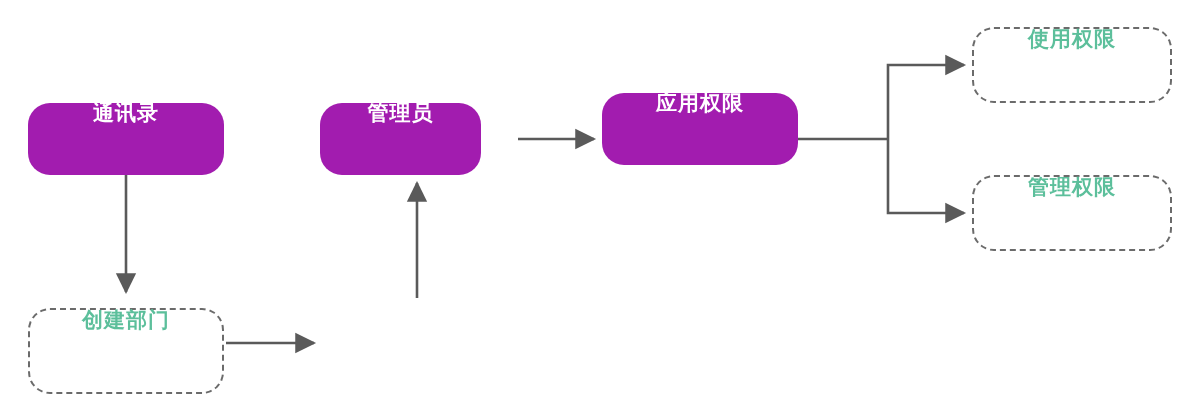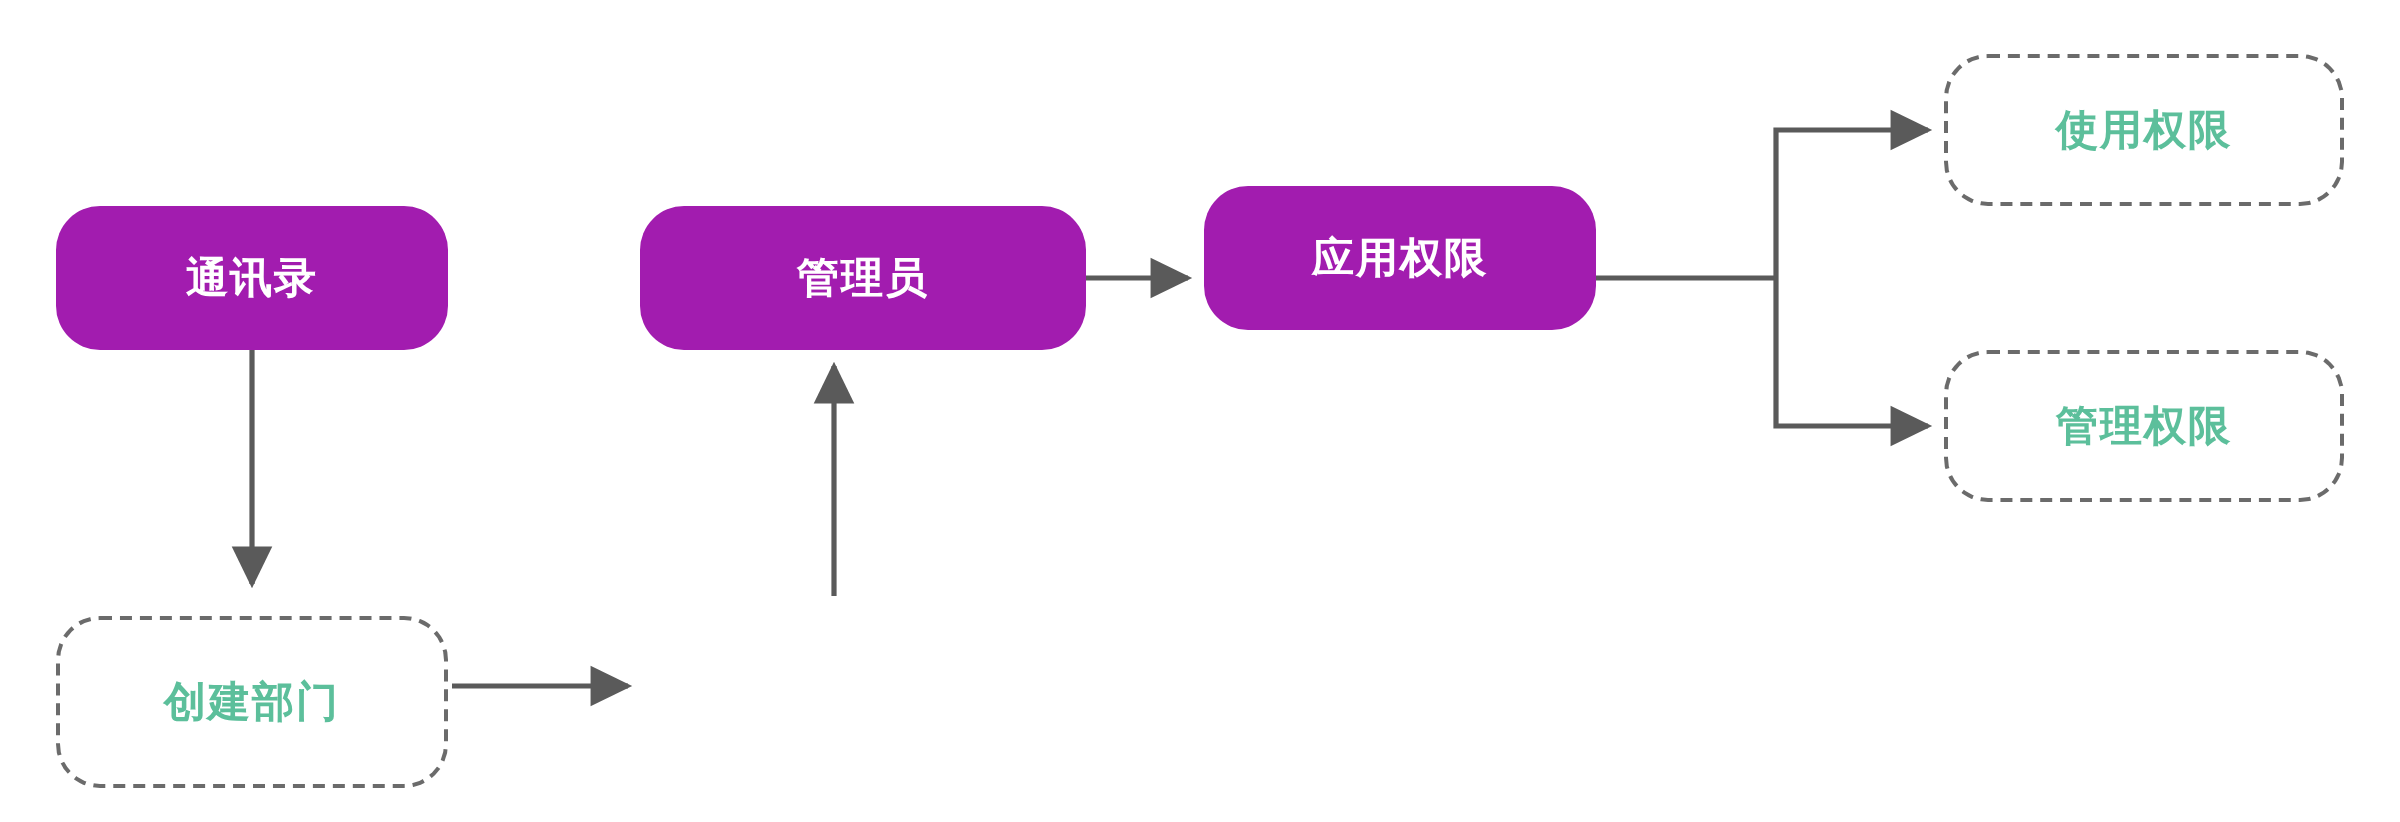--- a/index.html
+++ b/index.html
@@ -30,21 +30,21 @@
     top: 0;
     width: 1200px;
     height: 411px;
     z-index: 1;
   }
 
   .node {
     position: absolute;
     box-sizing: border-box;
     display: flex;
-    align-items: center;
+    align-items: flex-start;
     justify-content: center;
     z-index: 2;
     font-family: Liberation Serif, serif;
   }
 
   .node-label {
     font-size: 21px;
     font-weight: bold;
     letter-spacing: 1px;
     line-height: 1;
@@ -113,21 +113,21 @@
 
   <div class="node solid" id="node-contacts" style="left:28px; top:103px; width:196px; height:72px;">
     <span class="node-label">通讯录</span>
   </div>
 
   <div class="node dashed" id="node-create-department" style="left:28px; top:308px; width:196px; height:86px;">
     <span class="node-label">创建部门</span>
   </div>
 
 
-  <div class="node solid" id="node-administrator" style="left:320px; top:103px; width:223px; height:72px;">
+  <div class="node solid" id="node-administrator" style="left:320px; top:103px; width:161px; height:72px;">
     <span class="node-label">管理员</span>
   </div>
 
   <div class="node solid" id="node-app-permissions" style="left:602px; top:93px; width:196px; height:72px;">
     <span class="node-label">应用权限</span>
   </div>
 
   <div class="node dashed" id="node-usage-permissions" style="left:972px; top:27px; width:200px; height:76px;">
     <span class="node-label">使用权限</span>
   </div>

